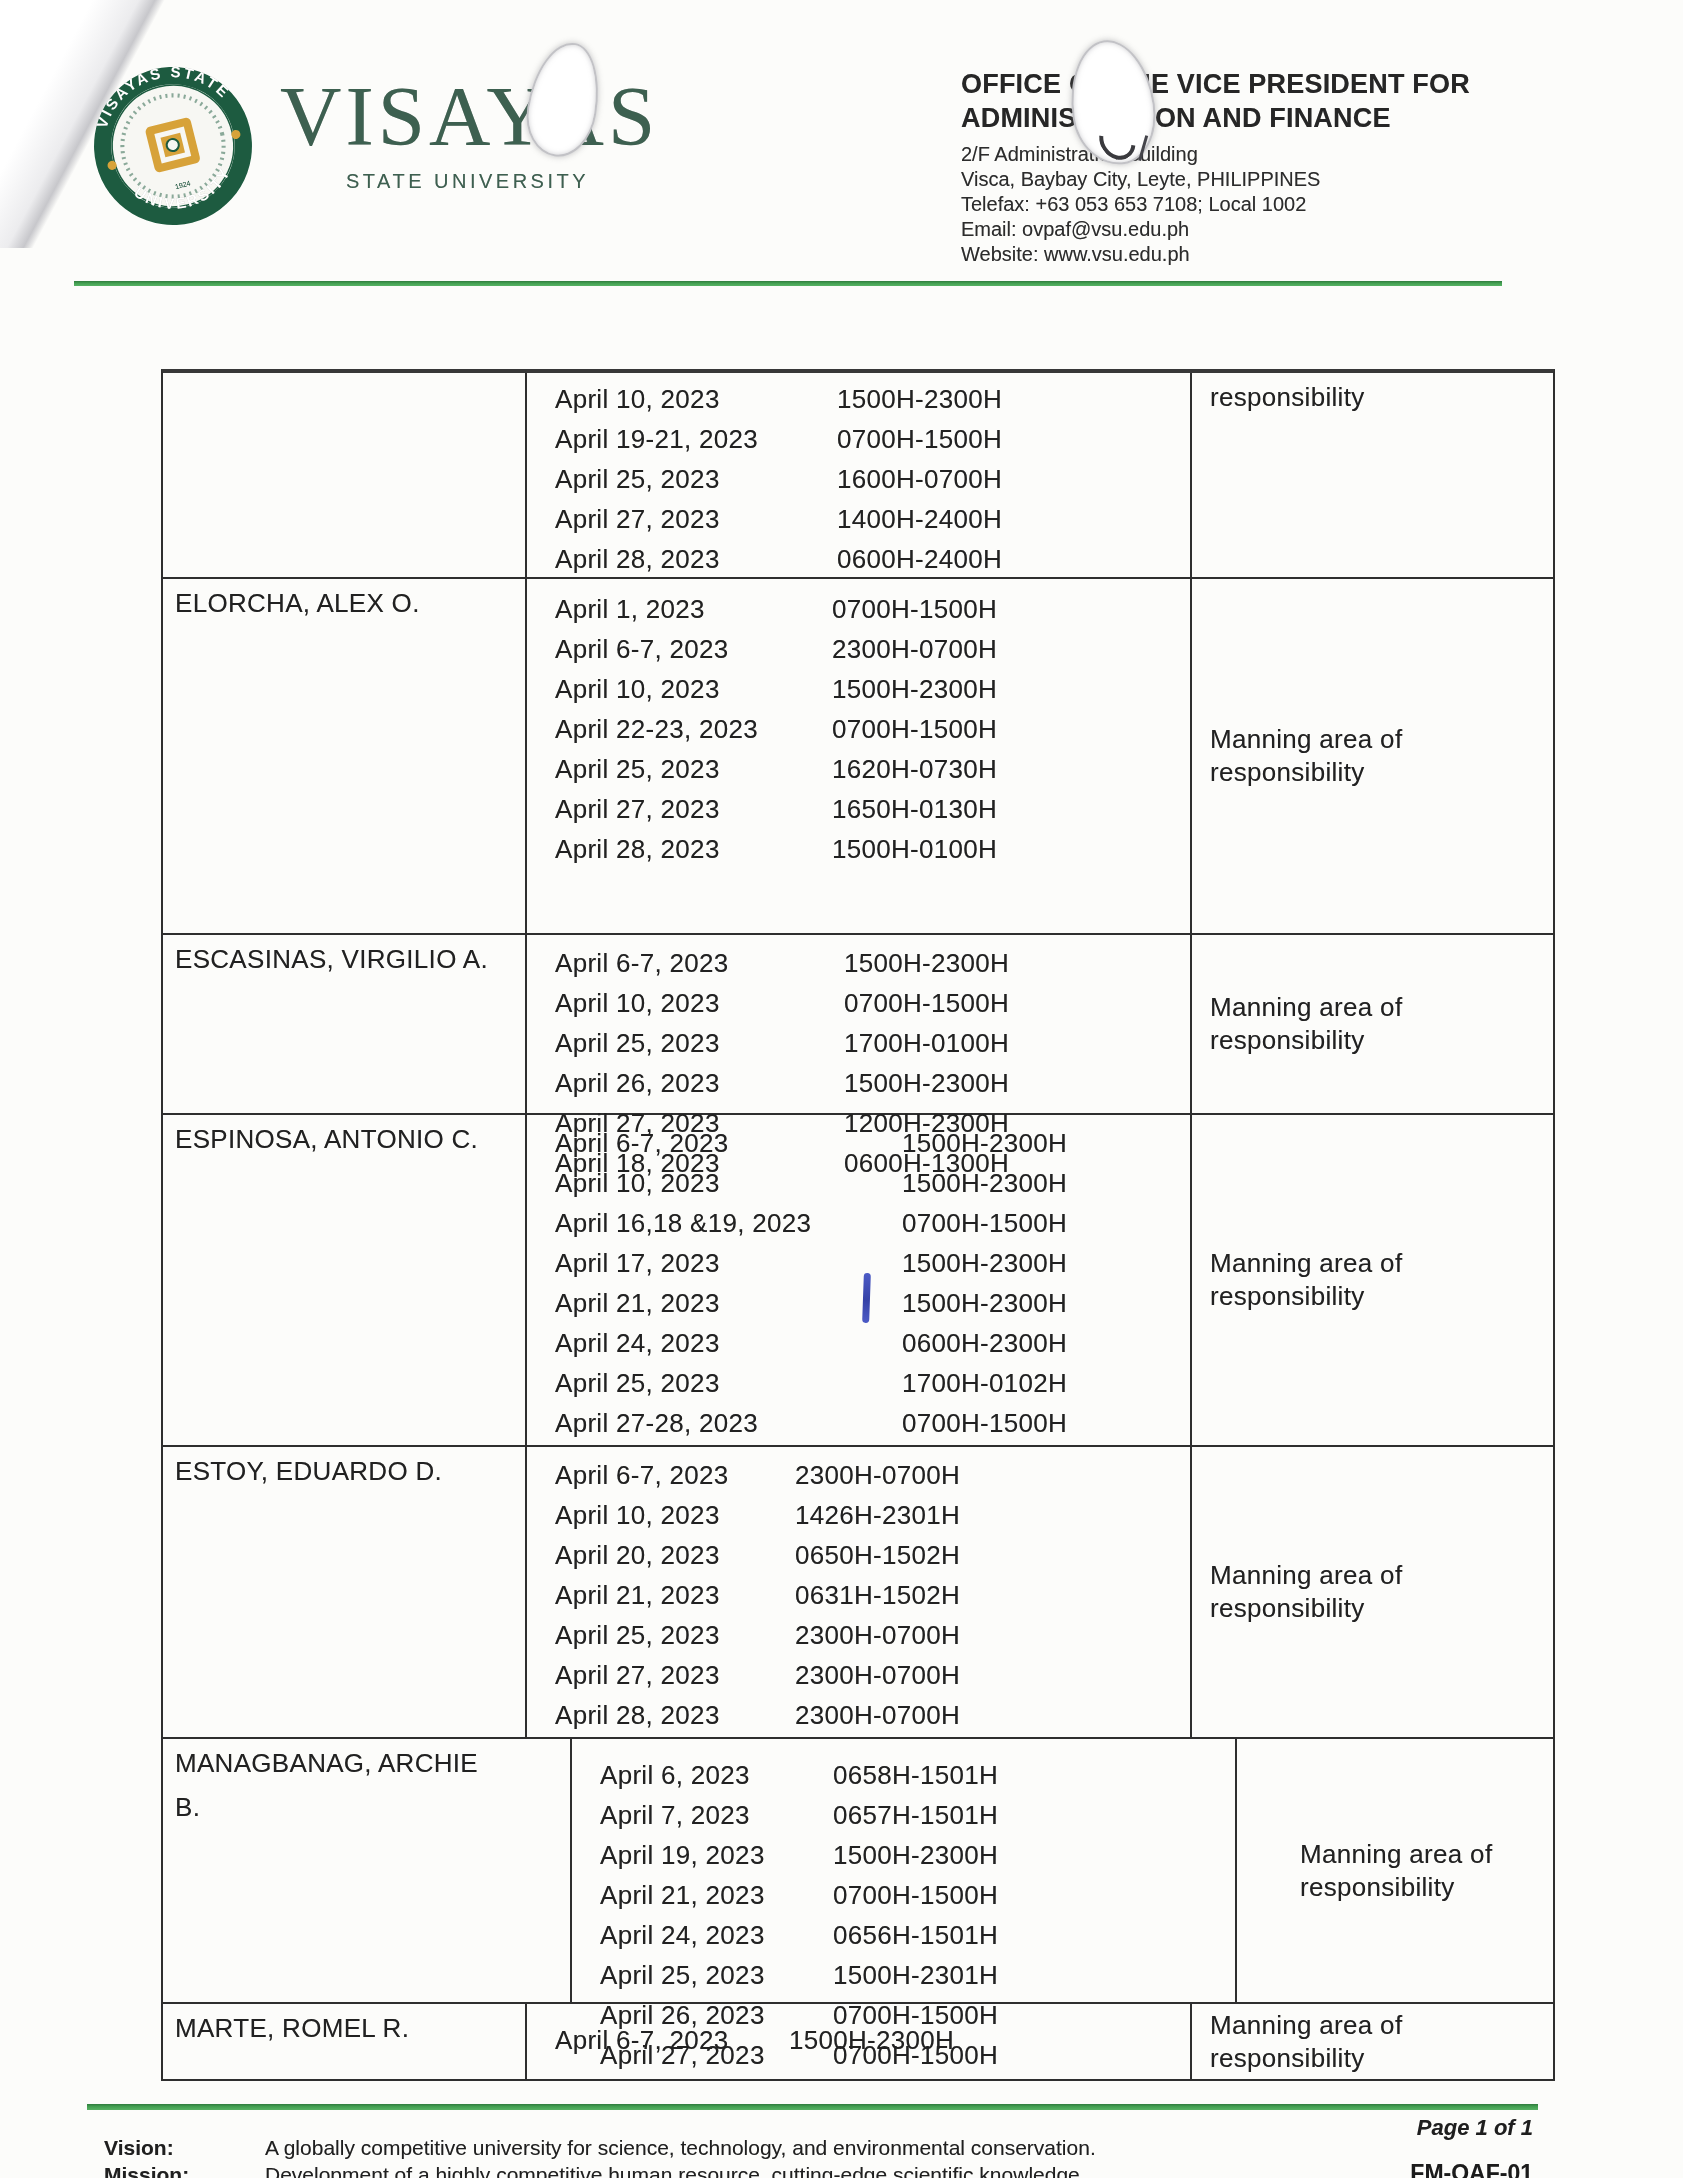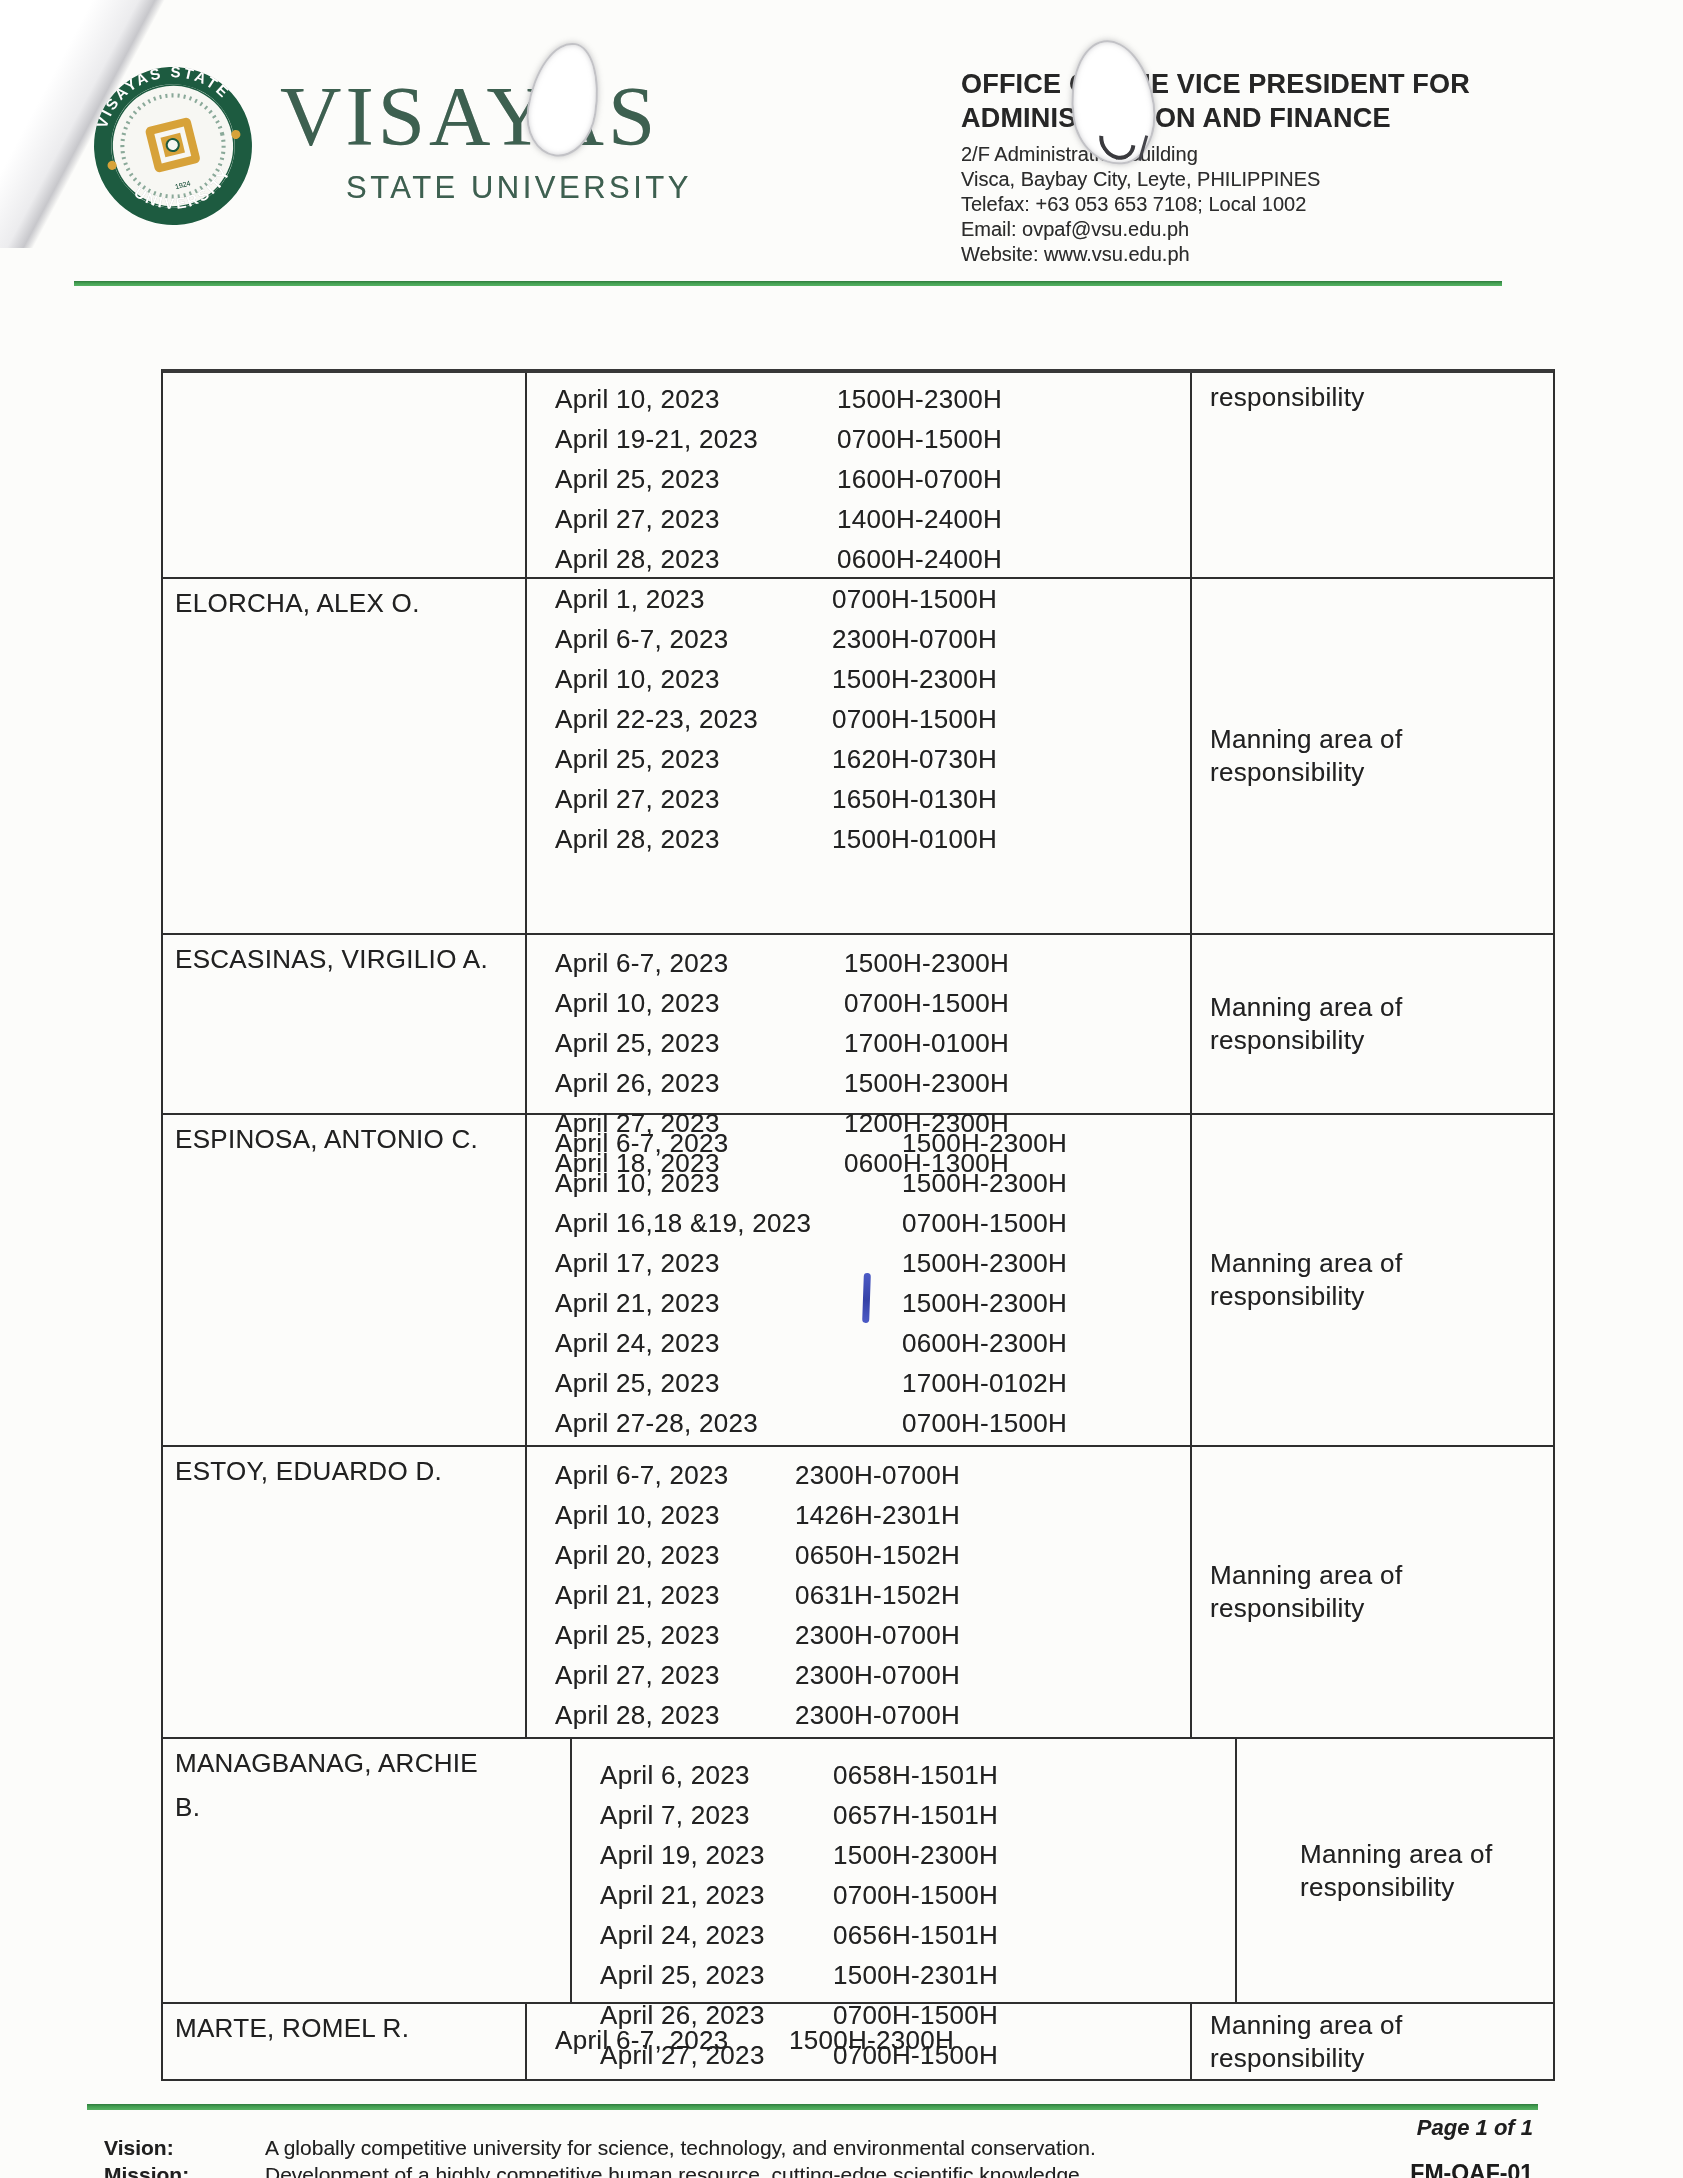--- a/index.html
+++ b/index.html
@@ -17,21 +17,21 @@
     border:4px solid transparent;border-bottom-color:#3a3a3e;border-left-color:#3a3a3e;
     border-radius:50%;transform:rotate(-28deg);}
   .hp2::before{content:'';position:absolute;right:14px;bottom:-2px;width:3px;height:26px;background:#44444a;transform:rotate(24deg);}
   .pen-mark{position:absolute;left:863px;top:1273px;width:7px;height:50px;border-radius:4px;
     background:linear-gradient(180deg,#3949c0,#1f2d9e 55%,#3949c0);transform:rotate(2deg);opacity:.9;}
 
   
   .seal{position:absolute;left:92px;top:65px;width:162px;height:162px;}
   .wordmark-main{position:absolute;left:280px;top:67px;font-family:"Liberation Serif",serif;
     font-size:85px;letter-spacing:4px;color:#3d6050;font-weight:400;}
-  .wordmark-sub{position:absolute;left:346px;top:170px;font-size:31px;letter-spacing:3.5px;color:#3d6050;}
+  .wordmark-sub{position:absolute;left:346px;top:170px;font-size:20px;letter-spacing:3.5px;color:#3d6050;}
   .office-block{position:absolute;left:961px;top:67px;width:594px;}
   .office-title{font-size:27px;font-weight:700;line-height:34px;color:#262626;letter-spacing:0.2px;}
   .office-addr{margin-top:7px;font-size:20px;line-height:25px;color:#2c2c2c;}
 
   .rule{position:absolute;background:linear-gradient(180deg,#2f7b3d 0%,#43a052 45%,#58b264 100%);}
   .rule-top{left:74px;top:281px;width:1428px;height:5px;}
   .rule-bottom{left:87px;top:2104px;width:1451px;height:6px;}
 
   
   .dtable{position:absolute;left:161px;top:325px;width:1394px;box-sizing:border-box;
@@ -116,21 +116,21 @@
           <div class="sched-line"><span class="sdate">April 10, 2023</span><span class="stime" style="left: 282px;">1500H-2300H</span></div>
           <div class="sched-line"><span class="sdate">April 19-21, 2023</span><span class="stime" style="left: 282px;">0700H-1500H</span></div>
           <div class="sched-line"><span class="sdate">April 25, 2023</span><span class="stime" style="left: 282px;">1600H-0700H</span></div>
           <div class="sched-line"><span class="sdate">April 27, 2023</span><span class="stime" style="left: 282px;">1400H-2400H</span></div>
           <div class="sched-line"><span class="sdate">April 28, 2023</span><span class="stime" style="left: 282px;">0600H-2400H</span></div>
         </div>
         <div class="cell remark-cell top"><span>responsibility</span></div>
       </div>
       <div class="trow" style="height: 356px;">
         <div class="cell name-cell"><span>ELORCHA, ALEX O.</span></div>
-        <div class="cell sched-cell" style="">
+        <div class="cell sched-cell" style="padding-top: 10px;">
           <div class="sched-line"><span class="sdate">April 1, 2023</span><span class="stime" style="left: 277px;">0700H-1500H</span></div>
           <div class="sched-line"><span class="sdate">April 6-7, 2023</span><span class="stime" style="left: 277px;">2300H-0700H</span></div>
           <div class="sched-line"><span class="sdate">April 10, 2023</span><span class="stime" style="left: 277px;">1500H-2300H</span></div>
           <div class="sched-line"><span class="sdate">April 22-23, 2023</span><span class="stime" style="left: 277px;">0700H-1500H</span></div>
           <div class="sched-line"><span class="sdate">April 25, 2023</span><span class="stime" style="left: 277px;">1620H-0730H</span></div>
           <div class="sched-line"><span class="sdate">April 27, 2023</span><span class="stime" style="left: 277px;">1650H-0130H</span></div>
           <div class="sched-line"><span class="sdate">April 28, 2023</span><span class="stime" style="left: 277px;">1500H-0100H</span></div>
         </div>
         <div class="cell remark-cell"><span>Manning area of
 responsibility</span></div>

